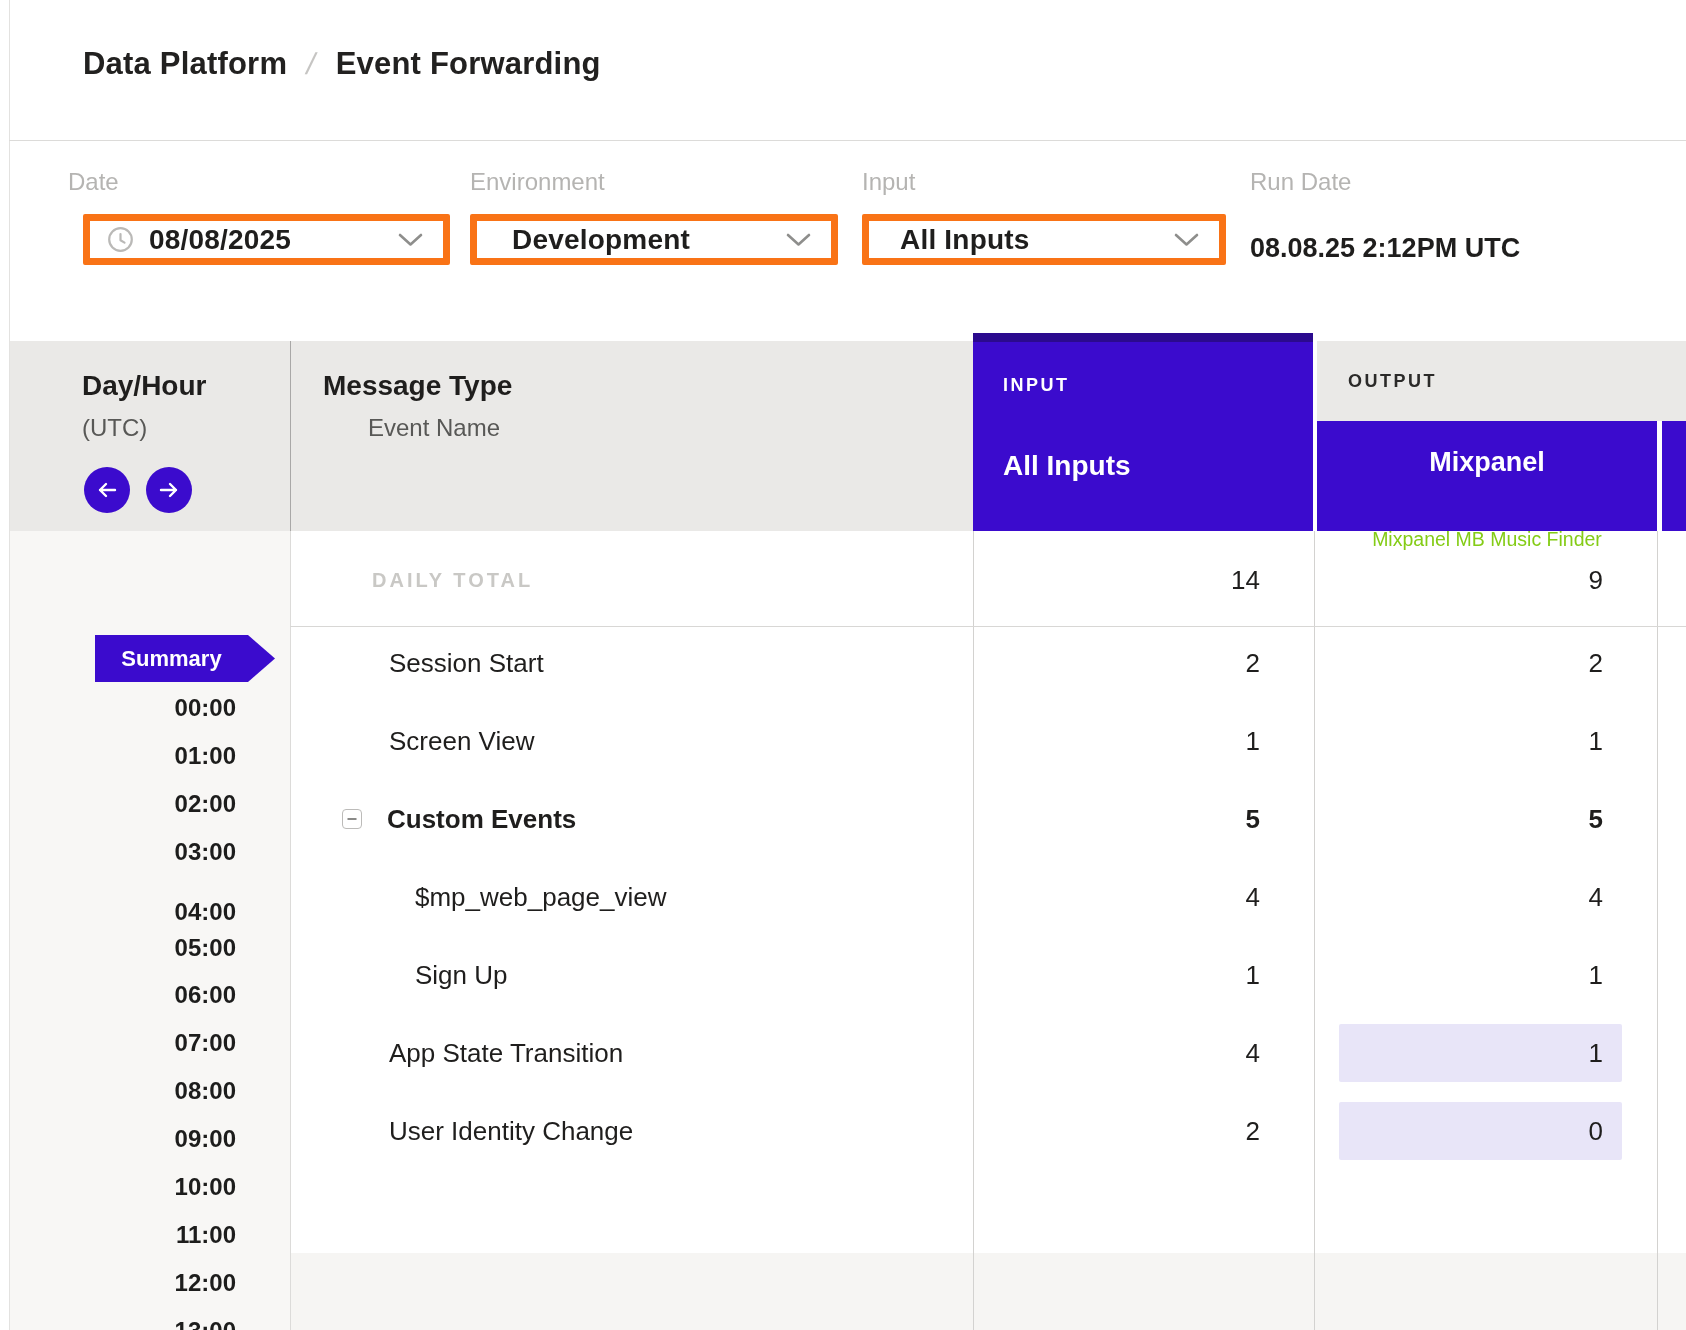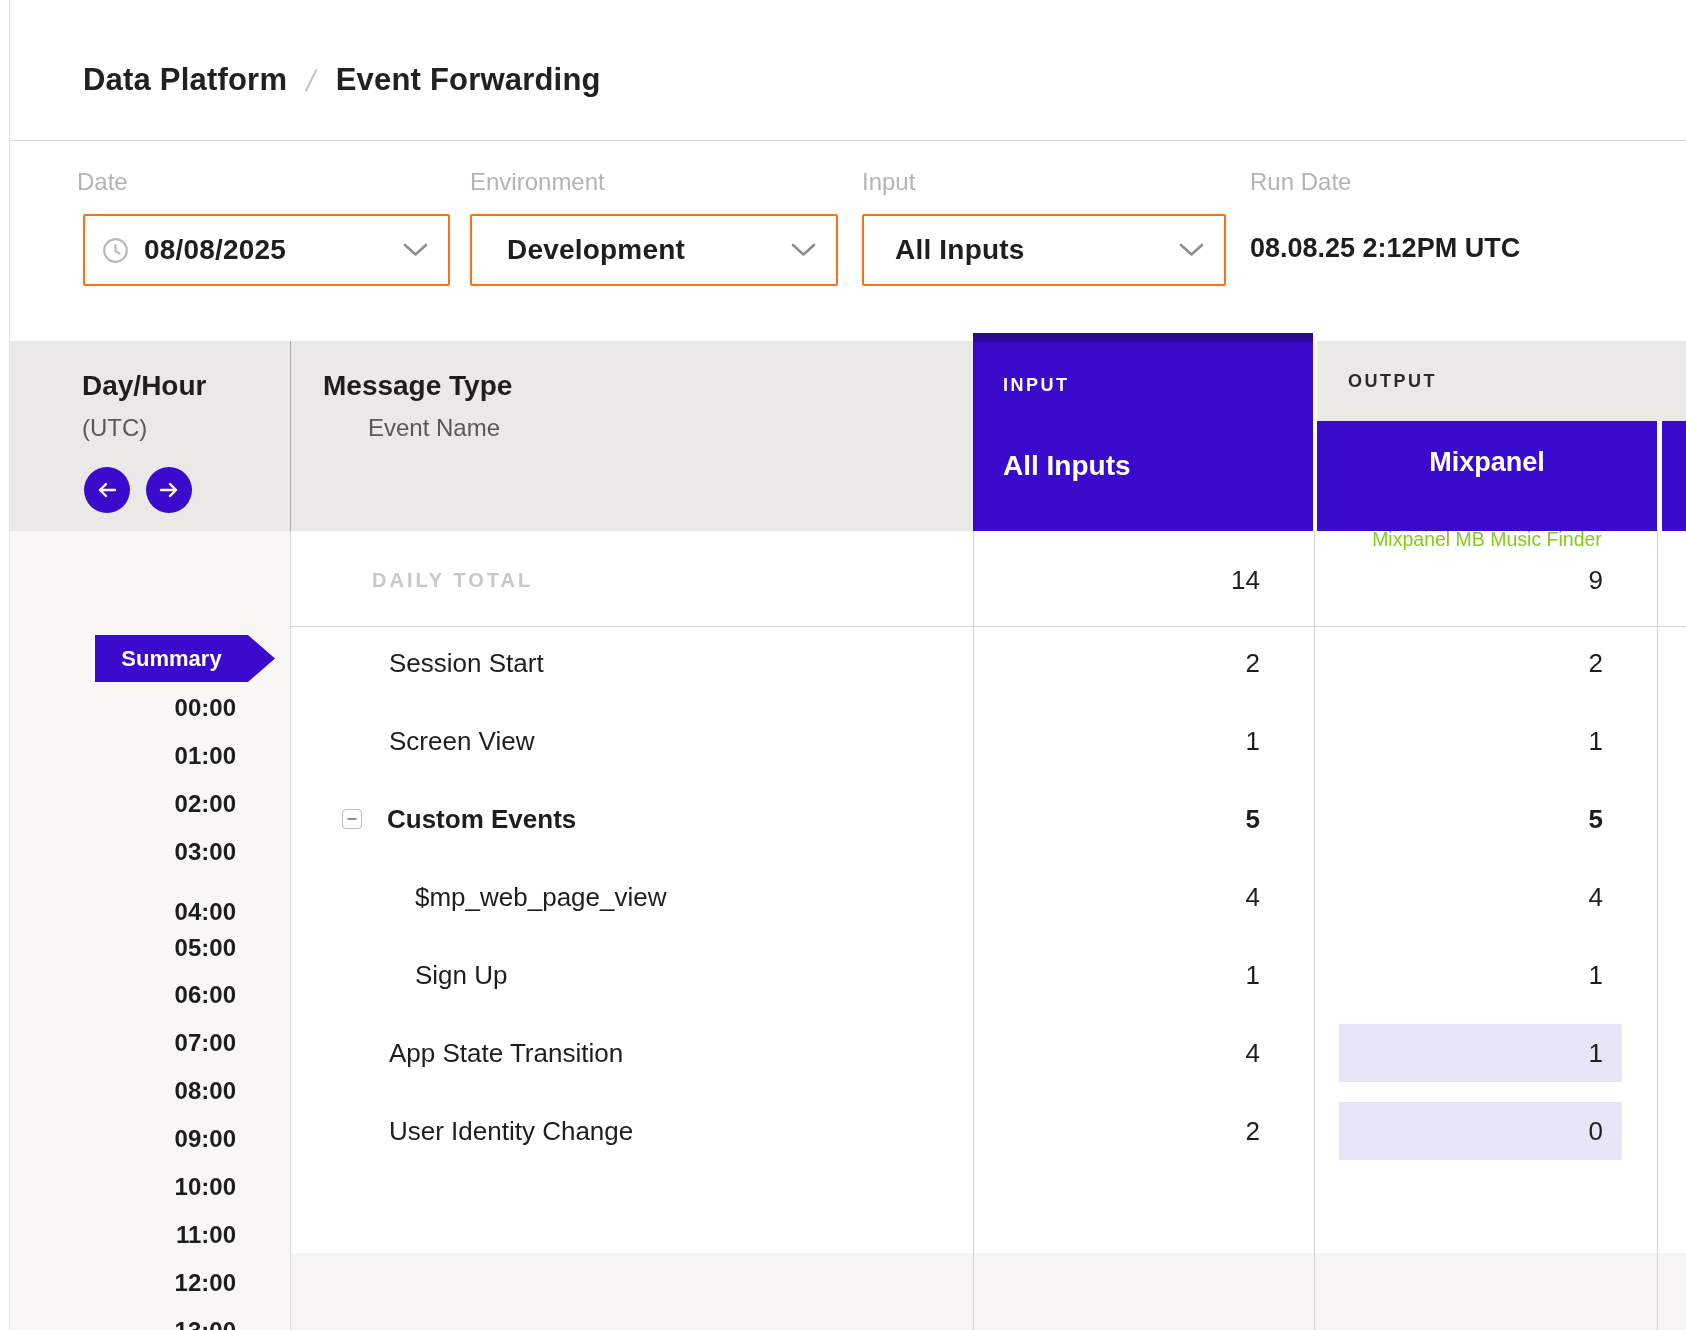--- a/index.html
+++ b/index.html
@@ -2,28 +2,28 @@
 <html style="--brand_purple: #3b0bcd; --brand_purple_dark: #2b0a8e; --highlight_lavender: #e8e5f8; --header_band: #eae9e7; --hour_rail_bg: #f8f7f5; --muted_label: #b5b4b2;"><head>
 <meta charset="utf-8">
 <style>
   * { margin:0; padding:0; box-sizing:border-box; }
   html,body { background:#ffffff; }
   body { font-family:"Liberation Sans","DejaVu Sans",sans-serif; color:#1f1e1d; }
   #app { position:relative; width:1686px; height:1330px; background:#fff; overflow:hidden; }
 
   
   .left-gutter-line { position:absolute; left:9px; top:0; width:1px; height:1330px; background:#e3e2e0; }
-  .breadcrumb { position:absolute; left:83px; top:50px; height:48px; display:flex; align-items:flex-end; font-size:31px; font-weight:700; color:#222120; letter-spacing:.2px; }
+  .breadcrumb { position:absolute; left:83px; top:40px; height:48px; display:flex; align-items:center; font-size:31px; font-weight:700; color:#222120; letter-spacing:.2px; }
   .breadcrumb .sep { font-weight:400; color:#c6c5c3; font-size:30px; margin:0 20px; transform:skewX(-12deg); }
   .breadcrumb .crumb { cursor:default; }
   .header-divider { position:absolute; left:9px; top:140px; width:1677px; height:1px; background:#dcdbd9; }
 
   
   .filter-label { position:absolute; top:168px; font-size:24px; color:#b5b4b2; }
-  .filter-box { position:absolute; top:214px; height:72px; background:#fff; border:2px solid #f97316; border-radius:2px; display:flex; align-items:center; }
+  .filter-box { position:absolute; top:214px; height:51px; background:#fff; border:7px solid #f97316; border-radius:2px; display:flex; align-items:center; }
   .filter-box .value { font-size:28px; font-weight:700; color:#1f1e1d; letter-spacing:.2px; }
   .filter-box .chevron { position:absolute; right:20px; top:50%; transform:translateY(-50%); }
   .run-date-value { position:absolute; left:1250px; top:233px; font-size:27px; font-weight:700; color:#1f1e1d; }
 
   
   .band { position:absolute; left:10px; top:341px; width:1676px; height:190px; background:#eae9e7; }
   .band-divider { position:absolute; left:290px; top:341px; width:1px; height:190px; background:#a9a8a7; }
   .col-title { position:absolute; font-size:28px; font-weight:700; color:#1f1e1d; top:370px; line-height:32px; }
   .col-sub { position:absolute; font-size:24px; color:#585856; top:414px; line-height:28px; }
   .nav-btn { position:absolute; top:467px; width:46px; height:46px; border-radius:50%; background:var(--brand_purple); display:flex; align-items:center; justify-content:center; cursor:pointer; }
@@ -81,21 +81,21 @@
 
   <div class="left-gutter-line"></div>
 
   <div class="breadcrumb">
     <span class="crumb">Data Platform</span>
     <span class="sep">/</span>
     <span class="crumb">Event Forwarding</span>
   </div>
   <div class="header-divider"></div>
 
-  <span class="filter-label" style="left:77px">Date</span>
+  <span class="filter-label" style="left:68px">Date</span>
   <span class="filter-label" style="left:470px">Environment</span>
   <span class="filter-label" style="left:862px">Input</span>
   <span class="filter-label" style="left:1250px">Run Date</span>
 
   <div class="filter-box" style="left:83px; width:367px;">
     <span style="margin-left:17px; margin-right:15px;">
       <svg width="27" height="27" viewBox="0 0 27 27">
           <circle cx="13.5" cy="13.5" r="11.3" fill="none" stroke="#bab9b7" stroke-width="2.2"></circle>
           <path d="M13.5 8 V14.2 L17.5 16.6" fill="none" stroke="#bab9b7" stroke-width="2.2" stroke-linecap="round" stroke-linejoin="round"></path>
         </svg>

